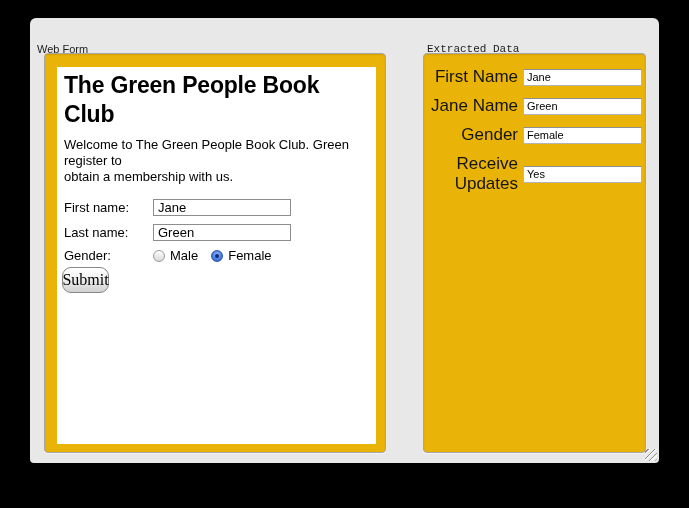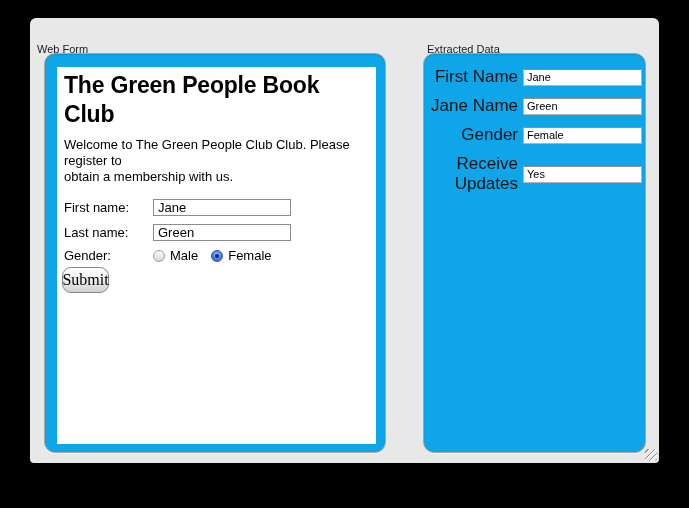--- a/index.html
+++ b/index.html
@@ -32,24 +32,24 @@
     box-shadow:inset 0 1px 1px rgba(255,255,255,0.65), inset 0 -1px 1px rgba(0,0,0,0.18), 0 0 0 1px rgba(0,0,0,0.22);
   }
   .light.red    { background:radial-gradient(circle at 50% 32%, #F8948C 0%, #E2463F 55%, #BE3A32 100%); }
   .light.yellow { background:radial-gradient(circle at 50% 32%, #FBDA90 0%, #F5B43E 55%, #D7932B 100%); }
   .light.green  { background:radial-gradient(circle at 50% 32%, #BCE492 0%, #7BB84C 55%, #5F9E38 100%); }
 
   
   .content { position:absolute; left:0; right:0; top:22px; bottom:0; }
   .group-label { position:absolute; top:3px; font-size:11px; color:#1C1C1C; }
   .group-label.left { left:7px; }
-  .group-label.right { left:397px; }
+  .group-label.right { left:397px;font-family:Liberation Mono, monospace; }
   .box {
     position:absolute; top:13px; height:400px; box-sizing:border-box;
-    background:#0ea5e9; border:1px solid #A6A6A6; border-radius:11px;
+    background:#eab308; border:1px solid #A6A6A6; border-radius:4px;
     box-shadow:inset 0 1px 2px rgba(0,0,0,0.10), 0 1px 0 rgba(255,255,255,0.55);
   }
   .box.webform   { left:14px;  width:342px; }
   .box.extracted { left:393px; width:223px; }
 
   
   .page {
     position:absolute; left:12px; top:13px; width:319px; height:377px;
     background:#FFF; color:#000; overflow:hidden;
     box-sizing:border-box; padding:4px 10px 0 7px;
@@ -120,21 +120,21 @@
 
   <div class="content">
 
     <div class="group-label left">Web Form</div>
 
     <div class="box webform">
       <div class="page">
 
         <h1 class="page-heading"><span>The Green People Book</span><br><span>Club</span></h1>
 
-        <p class="page-intro"><span>Welcome to The Green People Club Club. Please register to</span><br><span>obtain a membership with us.</span></p>
+        <p class="page-intro"><span>Welcome to The Green People Book Club. Green register to</span><br><span>obtain a membership with us.</span></p>
 
         <div class="form-row">
           <span class="flabel">First name:</span>
           <input class="webinput" type="text" value="Jane" style="">
         </div>
 
         <div class="form-row">
           <span class="flabel">Last name:</span>
           <input class="webinput" type="text" value="Green" style="">
         </div>

